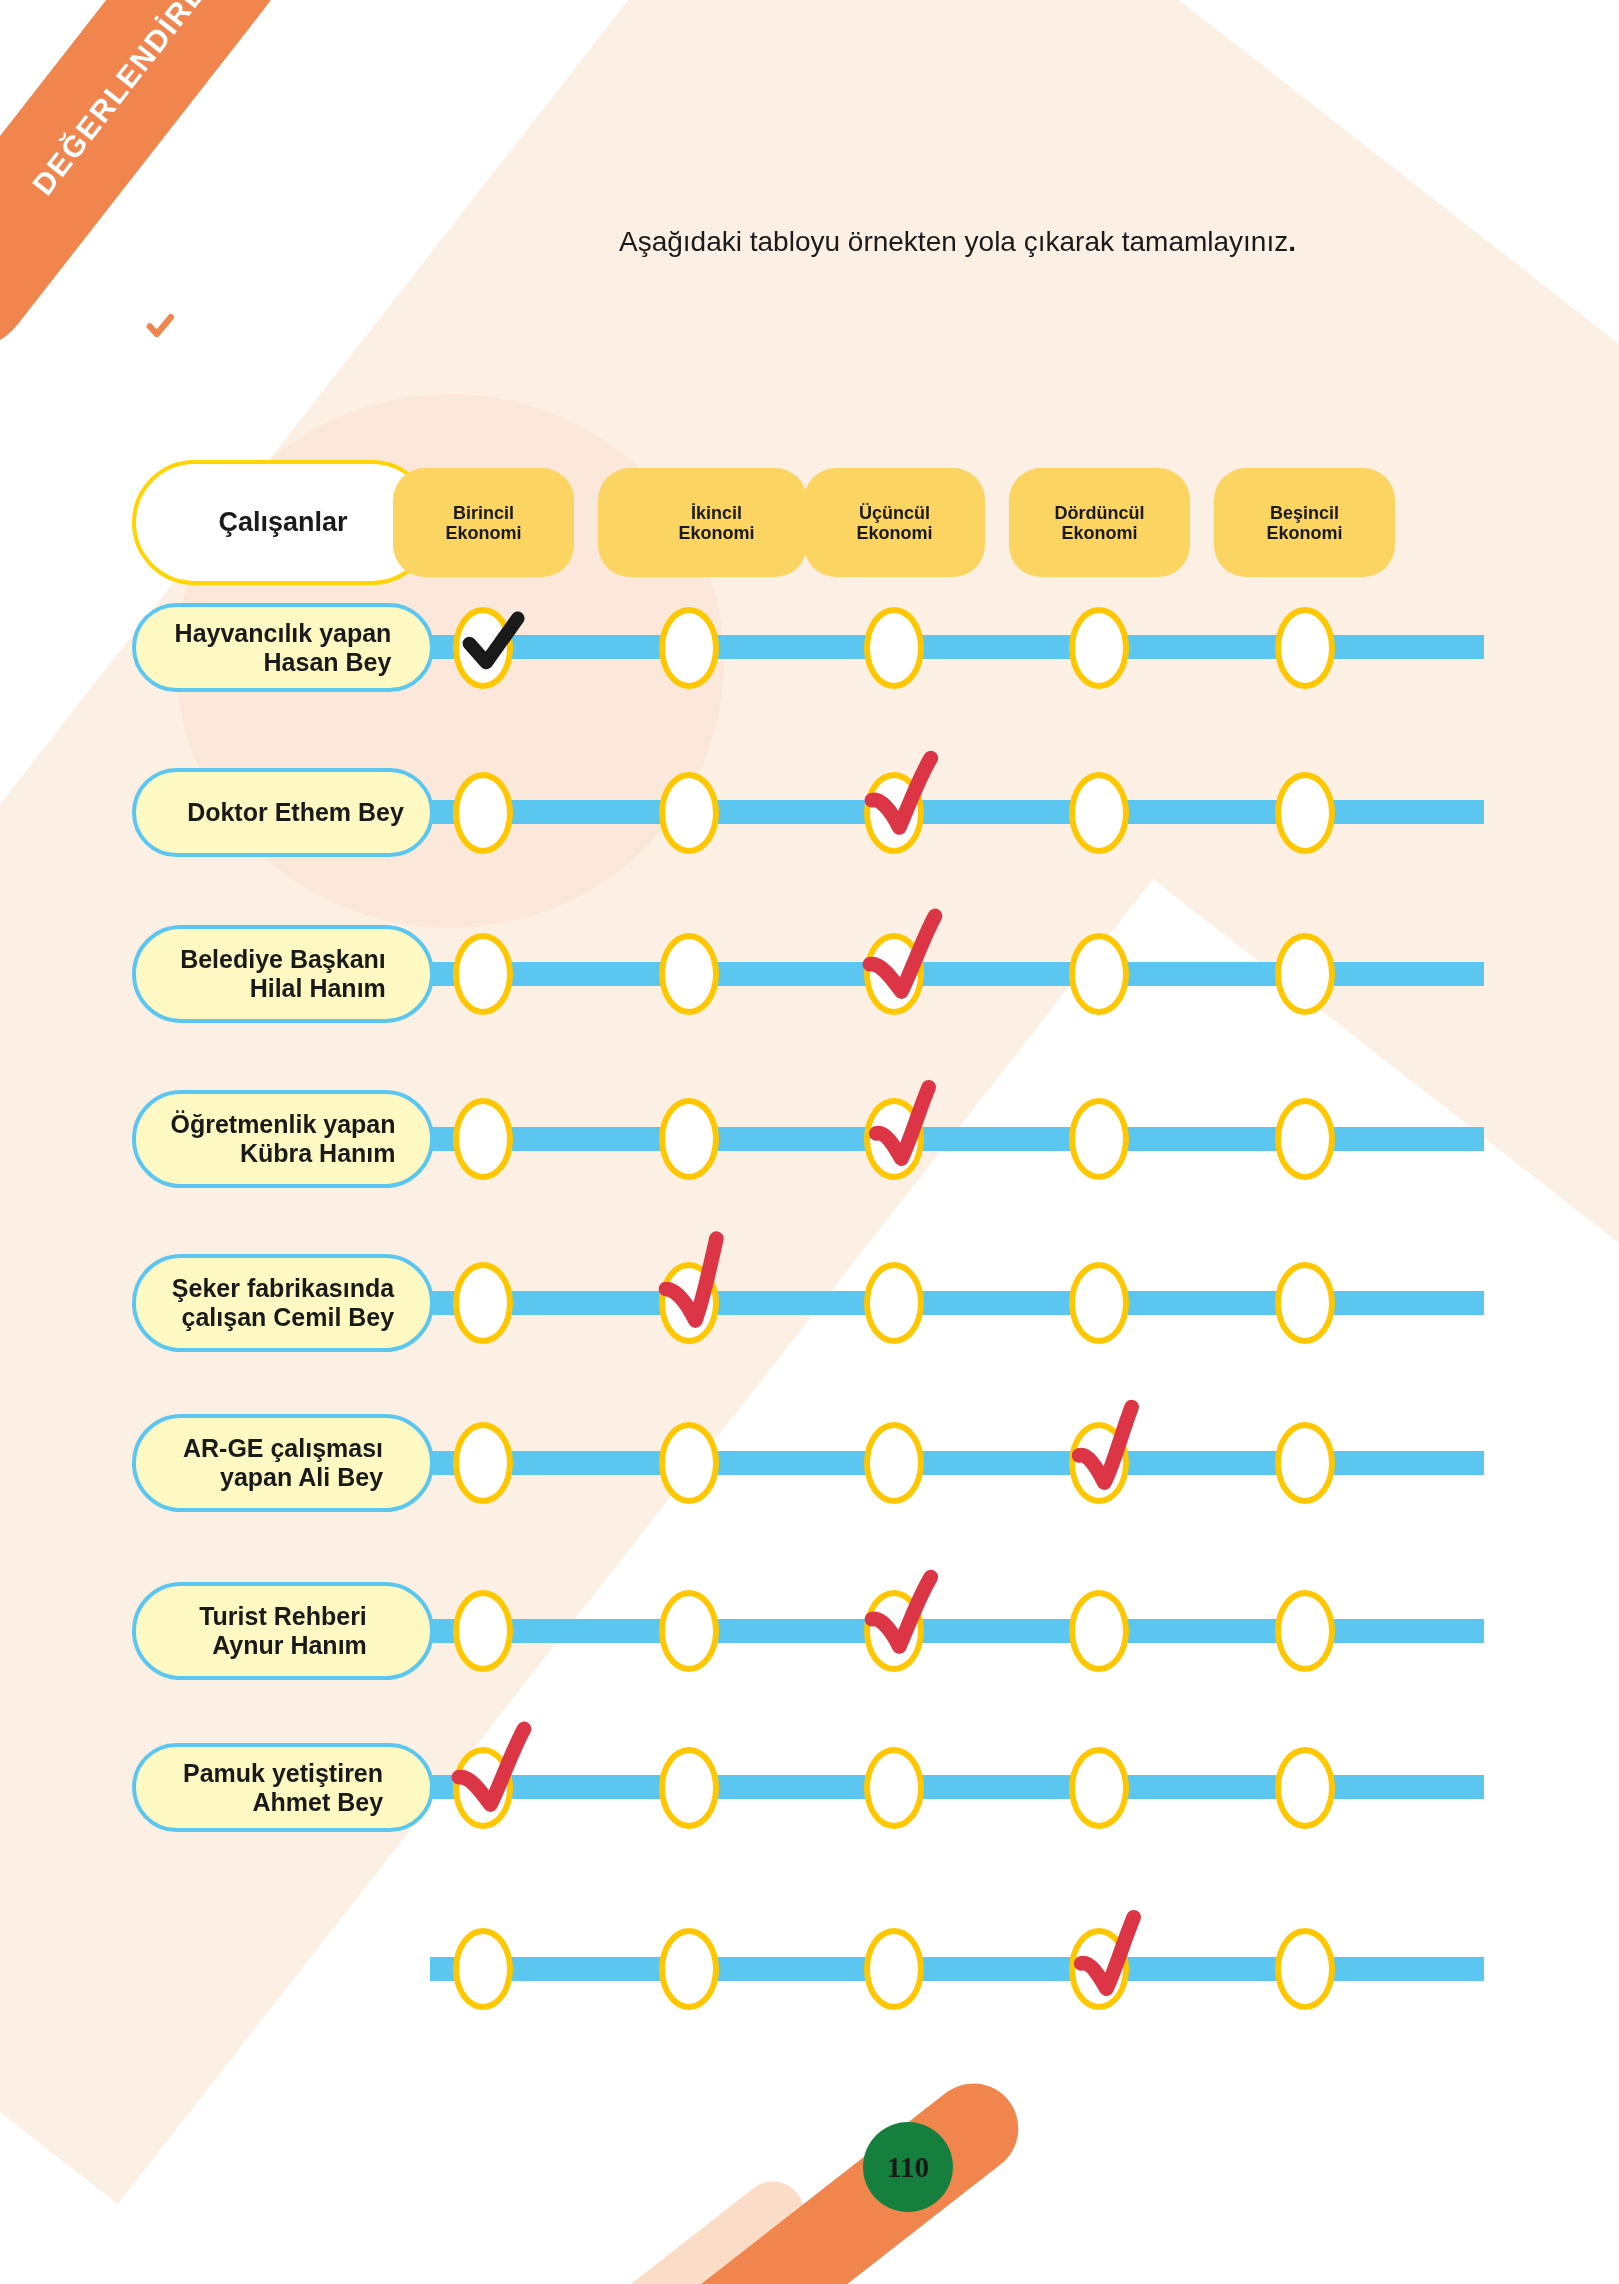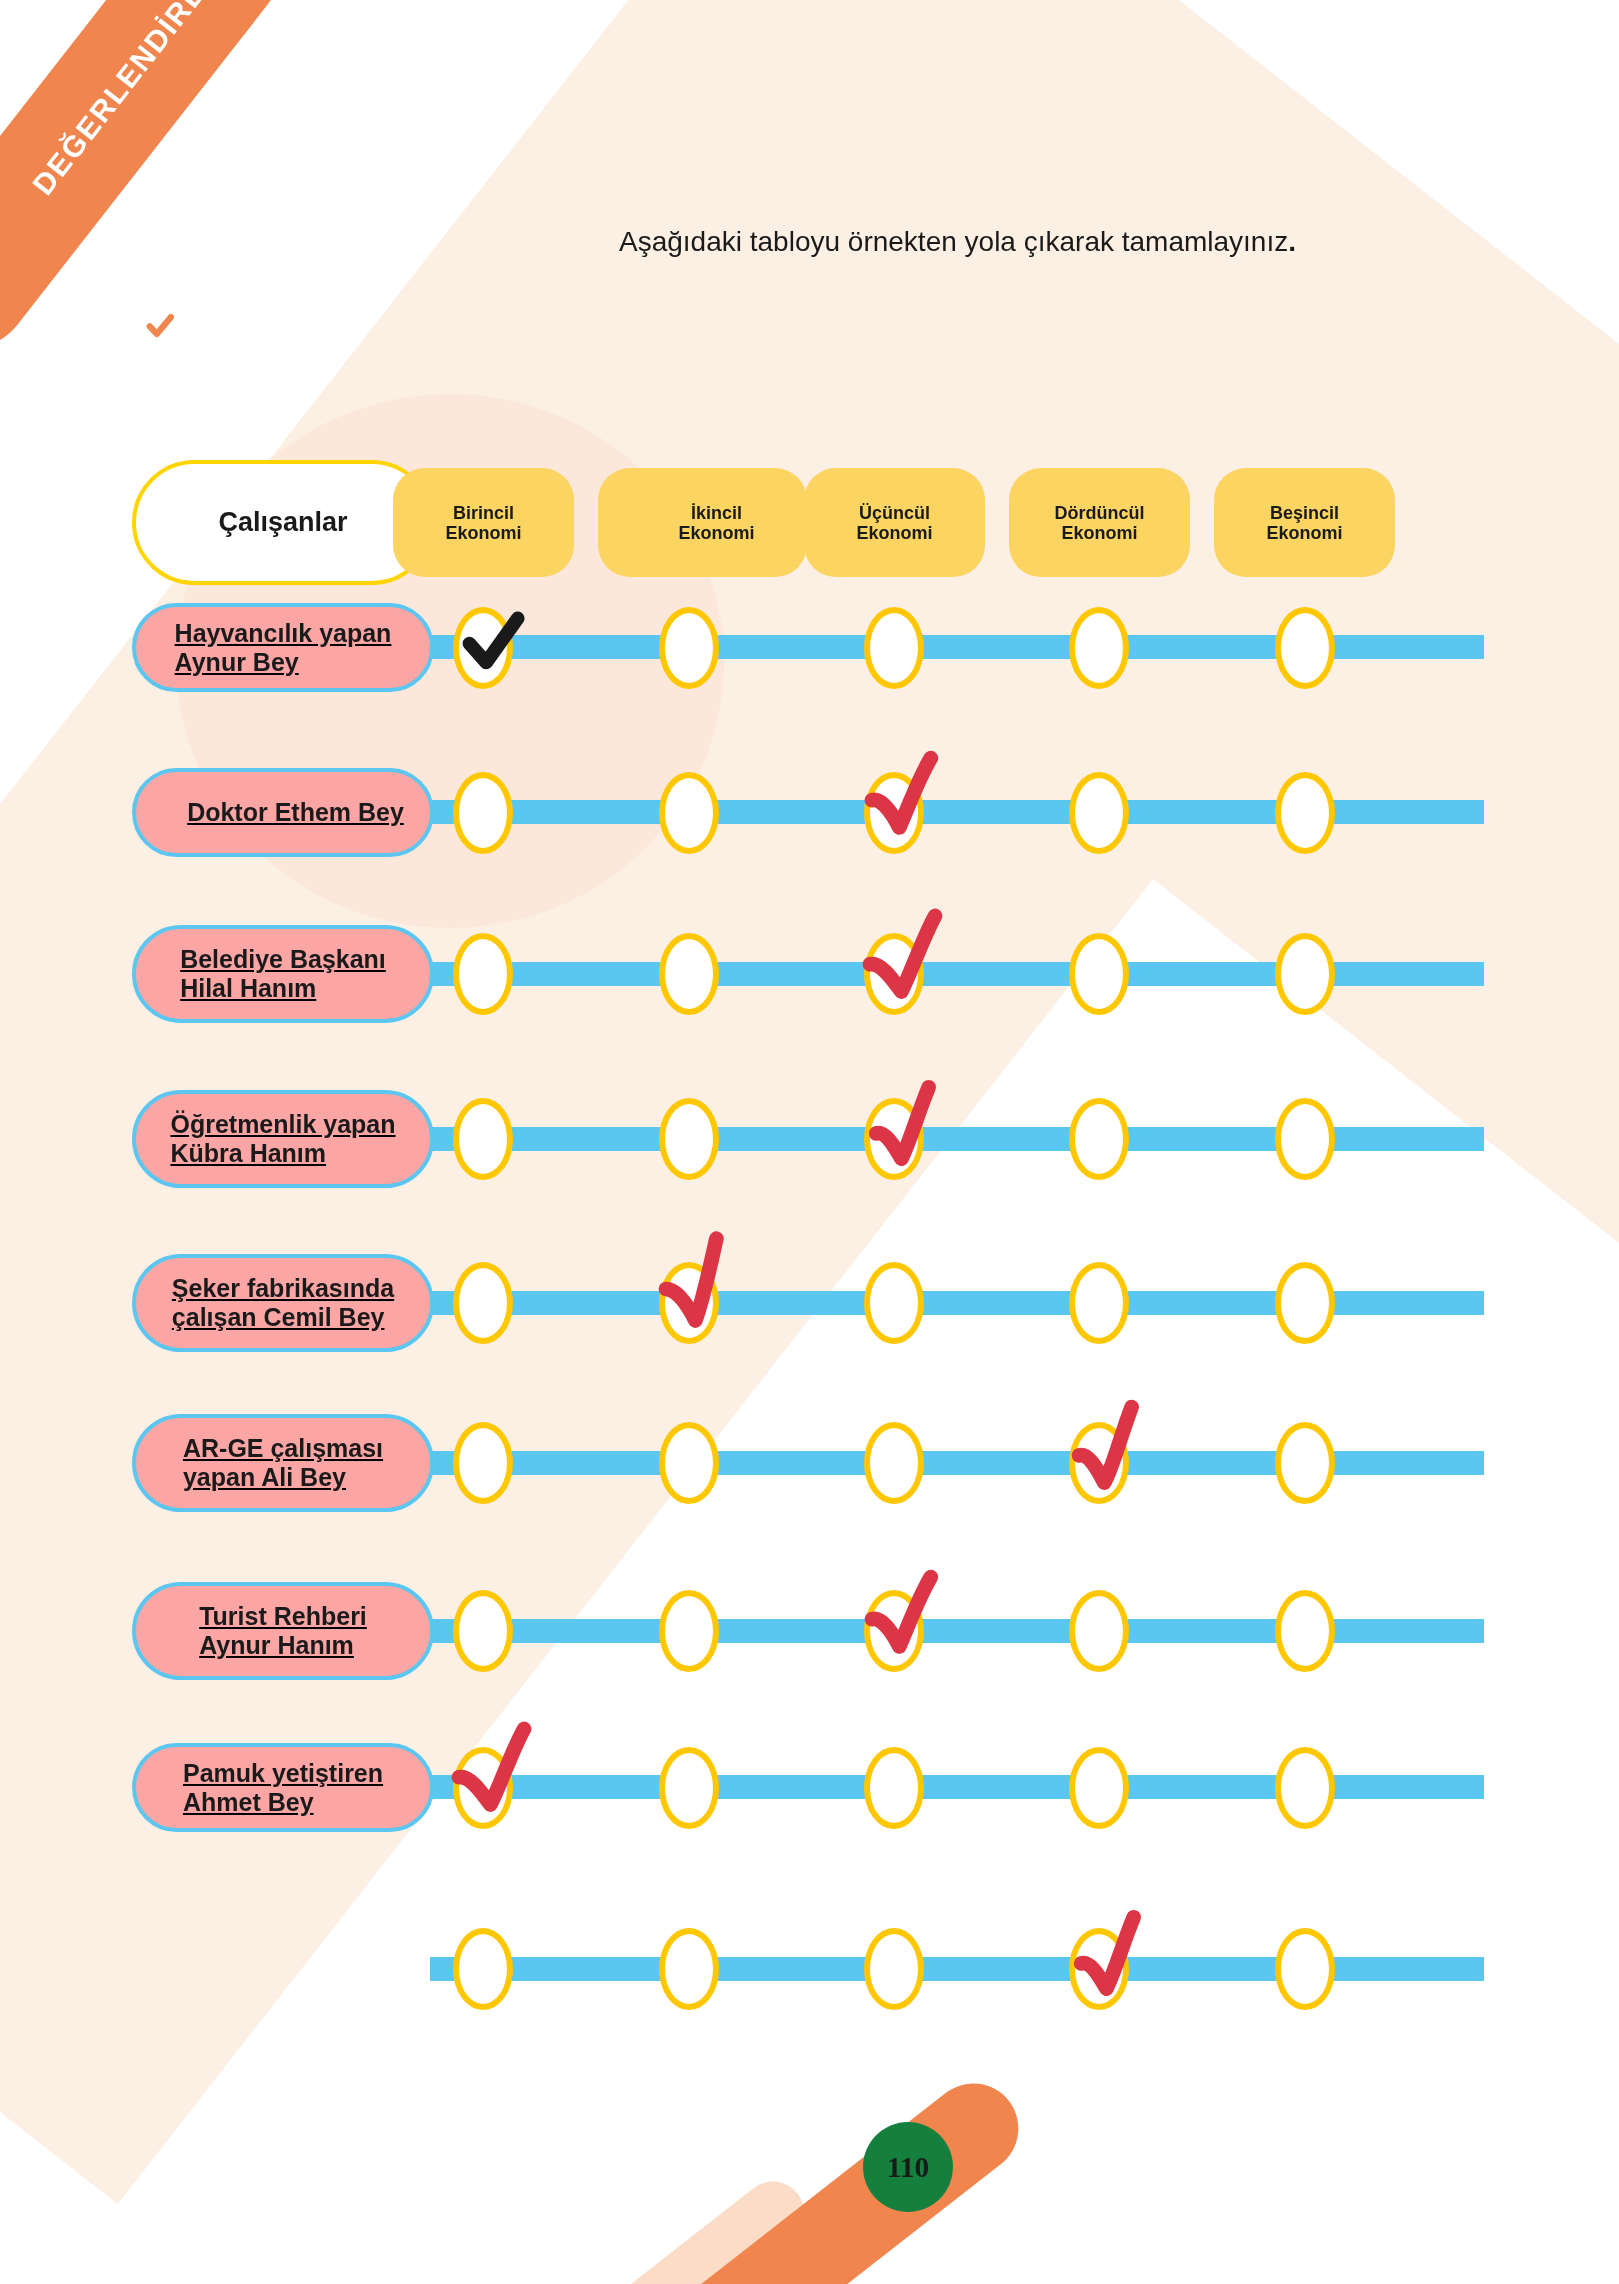--- a/index.html
+++ b/index.html
@@ -66,24 +66,24 @@
     background:#FCD462;border-radius:32px;
     display:flex;flex-direction:column;align-items:center;justify-content:center;
     line-height:1.12;
   }
   .head-cell span{font-size:18px;font-weight:bold;color:#1a1a1a;white-space:nowrap;}
 
   .row{position:absolute;left:0;width:1620px;}
   .row-label{
     position:absolute;left:132px;
     width:302px;
-    border:4.9px solid #5BC7F0;border-radius:63px;background:#fca5a5;
+    border:4.9px solid #5BC7F0;border-radius:63px;background:#fef9c3;
     box-sizing:border-box;
     display:flex;align-items:center;justify-content:center;
-    text-align:left;line-height:1.16;z-index:4;text-decoration:underline;
+    text-align:right;line-height:1.16;z-index:4;
   }
   .row-label span{font-size:25px;font-weight:bold;color:#1a1a1a;}
 
   .track{
     position:absolute;height:24px;background:#5BC7F0;
     left:430px;width:1054px;z-index:1;
   }
   .cell{
     position:absolute;width:60px;height:82px;
     border:6.3px solid #FFC700;border-radius:50%;
@@ -156,21 +156,21 @@
       <div class="head-cell" style="left: 1214px;">
         <span>Beşincil</span>
         <span>Ekonomi</span>
       </div>
     </div>
 <div class="row" style="top: 603px; height: 89px;">
       <div class="track" style="top: 32px;"></div>
       <div class="row-label" style="height: 89px;">
         <div>
           <span style="display: block;">Hayvancılık yapan</span>
-          <span style="display: block;">Aynur Bey</span>
+          <span style="display: block;">Hasan Bey</span>
         </div>
       </div>
       <div class="cell" style="left: 453px; top: 3.5px;"></div>
       <svg viewBox="0 0 100 130" width="105" height="137" style="position: absolute; left: 440px; top: -29px; z-index: 5; pointer-events: none;">
         <path d="M28 66 L44 84 L74 42" stroke="#1a1a1a" stroke-width="13" fill="none" stroke-linecap="round" stroke-linejoin="round"></path>
       </svg>
       <div class="cell" style="left: 659px; top: 3.5px;"></div>
       <div class="cell" style="left: 864px; top: 3.5px;"></div>
       <div class="cell" style="left: 1069px; top: 3.5px;"></div>
       <div class="cell" style="left: 1275px; top: 3.5px;"></div>

